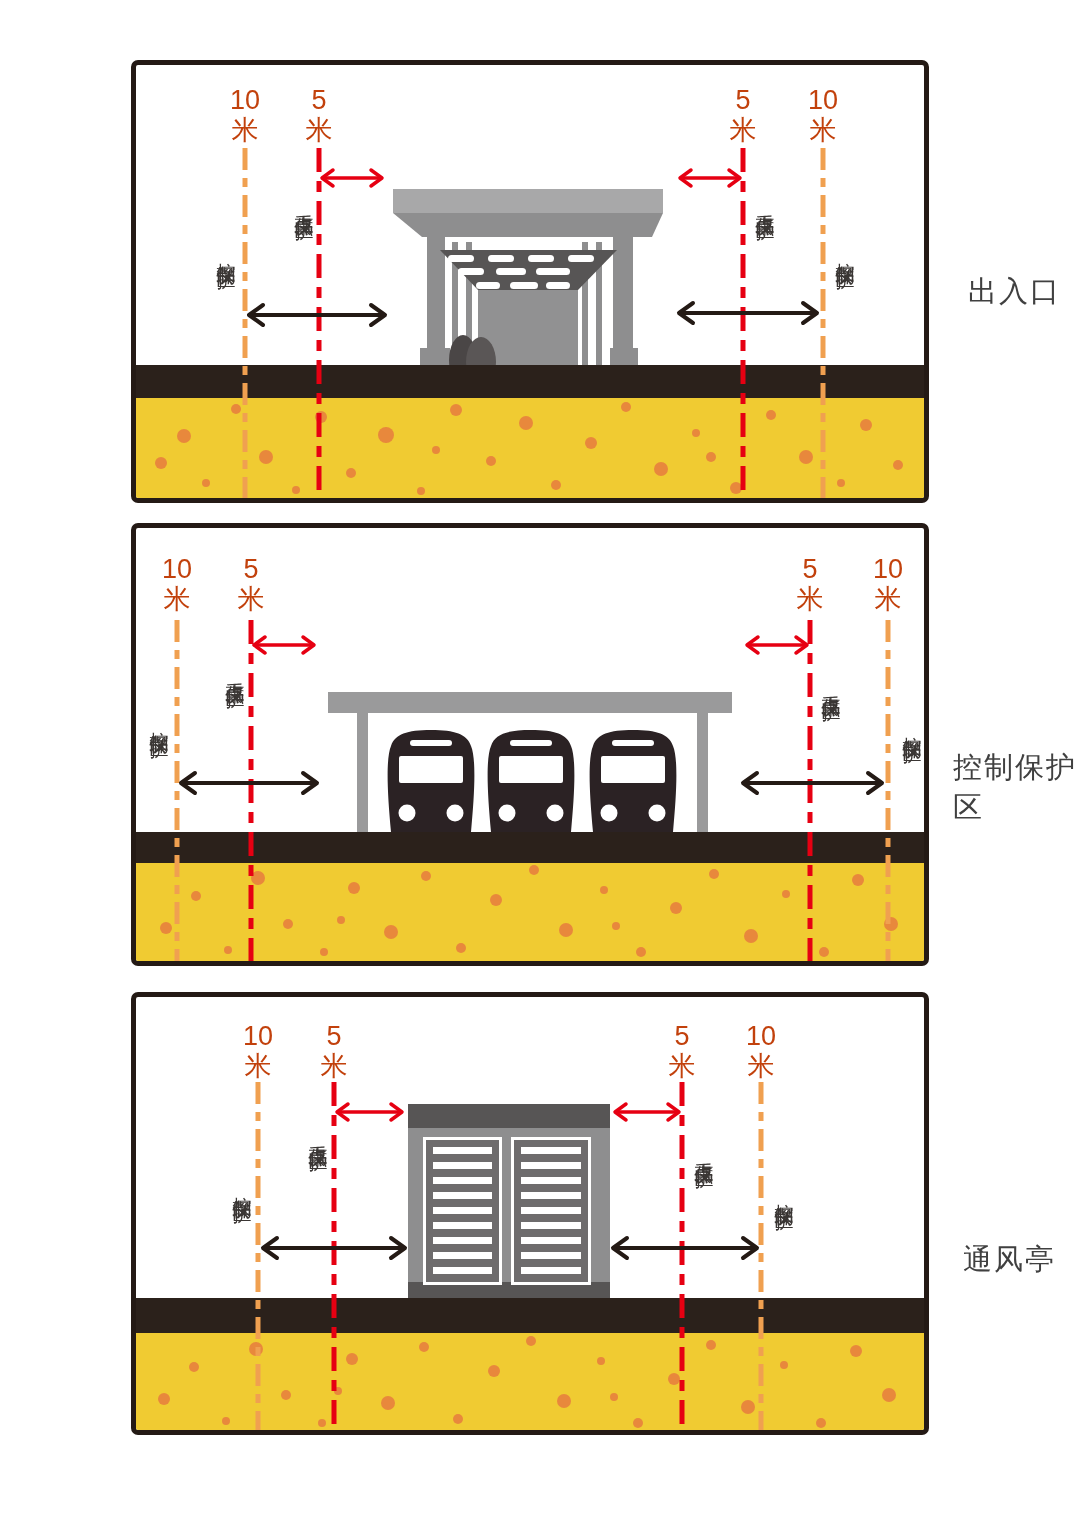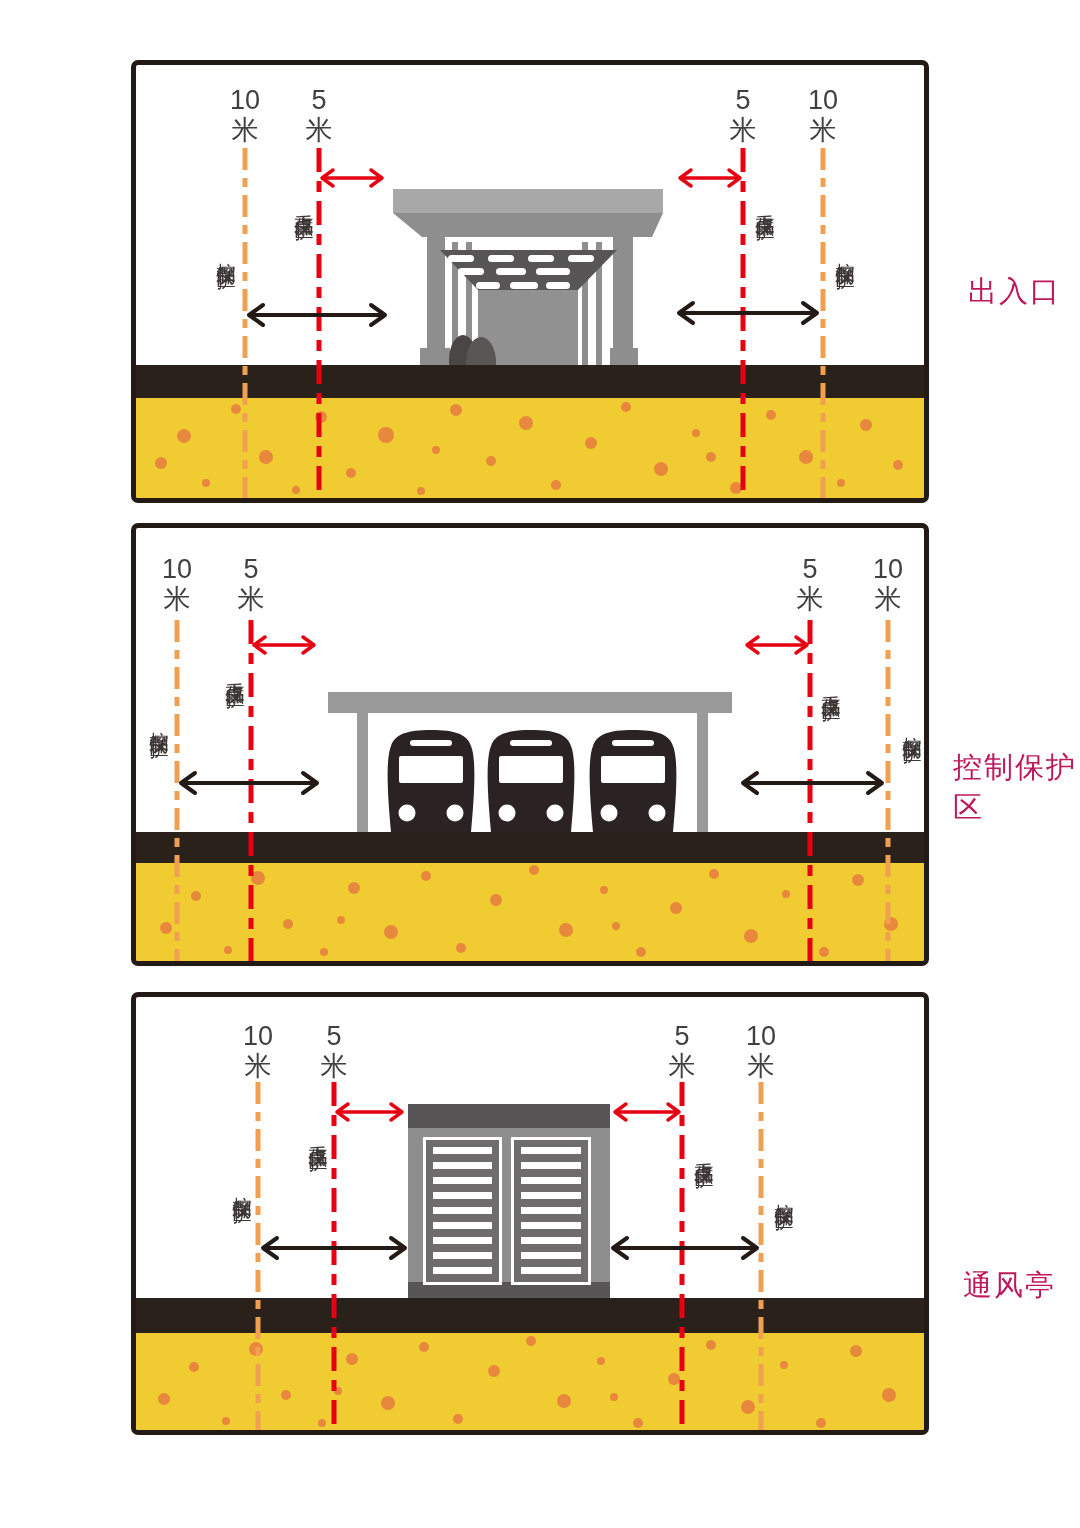--- a/index.html
+++ b/index.html
@@ -8,28 +8,28 @@
     font-family:"Liberation Sans","DejaVu Sans",sans-serif;
   }
   .panel{
     position:absolute;left:131px;width:798px;height:443px;
     border:5px solid #241a15;border-radius:7px;background:#fff;
     box-sizing:border-box;overflow:hidden;
   }
   .panel svg{position:absolute;left:0;top:0;}
   .dist{
     position:absolute;width:64px;margin-left:-32px;text-align:center;
-    font-size:27px;line-height:1.12;color:#404040;font-weight:500;
+    font-size:27px;line-height:1.12;color:#c2410c;font-weight:500;
   }
   .zone{
     position:absolute;writing-mode:vertical-rl;text-orientation:upright;
     font-size:19px;letter-spacing:2px;color:#3a3634;margin-left:-11px;
   }
   .caption{
-    position:absolute;font-size:29px;color:#be185d;letter-spacing:2px;font-weight:500;
+    position:absolute;font-size:29px;color:#404040;letter-spacing:2px;font-weight:500;
   }
   .dash{fill:none;}
   .dash.orange{stroke:#f0a050;stroke-width:5;stroke-dasharray:22 8 9 8;}
   .dash.red{stroke:#e60012;stroke-width:5;stroke-dasharray:24 9 11 9;}
   .arr path{fill:none;stroke-linecap:round;stroke-linejoin:round;}
   .arr.red path{stroke:#e60012;stroke-width:3.5;}
   .arr.black path{stroke:#241a15;stroke-width:4;}
 </style>
 </head>
 <body>
@@ -373,13 +373,13 @@
   </div>
   <div class="dist" style="left:625px;top:24px;">
     <div>10</div>
     <div>米</div>
   </div>
   <div class="zone" style="left:180px;top:133px;">重点保护区</div>
   <div class="zone" style="left:566px;top:150px;">重点保护区</div>
   <div class="zone" style="left:104px;top:185px;">控制保护区</div>
   <div class="zone" style="left:646px;top:192px;">控制保护区</div>
 </div>
-<div class="caption" style="left:963px;top:1266px;">通风亭</div>
+<div class="caption" style="left:963px;top:1240px;">通风亭</div>
 
 </body></html>

